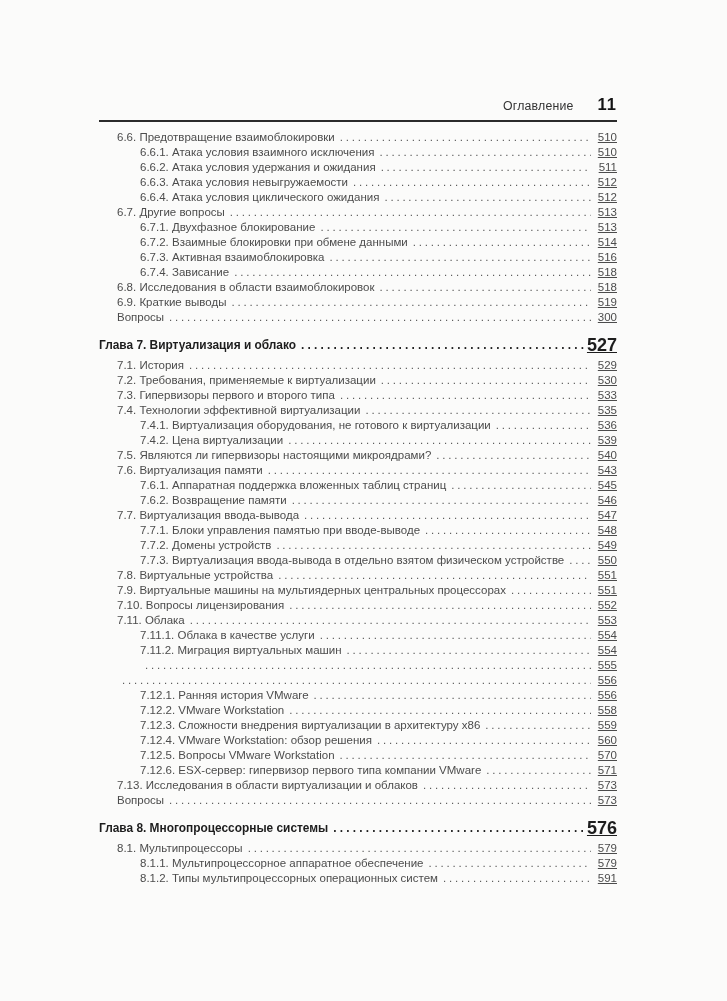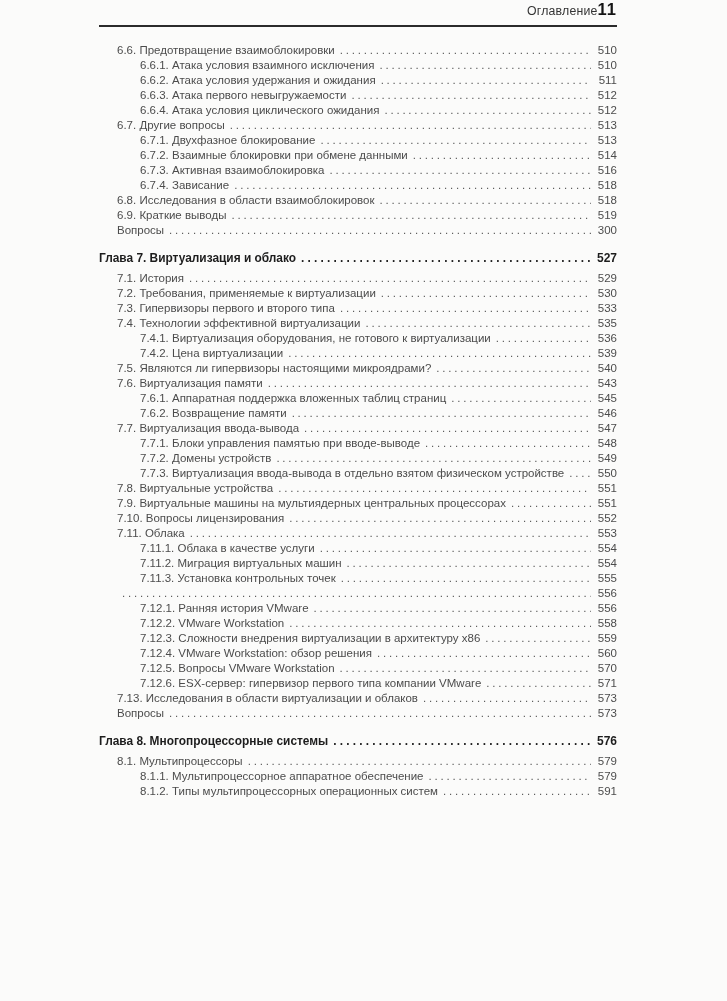--- a/index.html
+++ b/index.html
@@ -21,36 +21,38 @@
     position:absolute;
     left:99px;
     top:0;
     width:518px;
     height:1001px;
   }
   .running-header{
     display:flex;
     justify-content:flex-end;
     align-items:baseline;
+    padding-top:95px;
     padding-bottom:6px;
     border-bottom:2px solid var(--rule-color);
   }
   .running-title{
     font-size:12.3px;
     color:#333;
     letter-spacing:0.2px;
   }
   .running-page-number{
     font-size:16.5px;
     font-weight:bold;
     color:#141414;
     letter-spacing:1px;
+    margin-left:24px;
   }
   .toc-list{
-    margin-top:16px;
+    margin-top:8px;
   }
   .row{
     display:flex;
     align-items:baseline;
     font-size:11.5px;
     line-height:15px;
     white-space:nowrap;
     color:var(--text-color);
   }
   .row.l1{padding-left:18px;}
@@ -77,23 +79,24 @@
   }
   .row.chapter .dots{
     color:var(--heading-color);
     letter-spacing:3.2px;
   }
   .row .pg{
     flex:0 0 auto;
     min-width:26px;
     text-align:right;
     padding-left:3px;
+    text-decoration:underline;
   }
   .row.chapter .pg{
-    font-size:12px;
+    font-size:18px;
   }
 </style>
 </head>
 <body>
 
 <div class="page">
 
   <div class="running-header">
     <span class="running-title">Оглавление</span>
     <span class="running-page-number">11</span>
@@ -109,21 +112,21 @@
     <span class="t">6.6.1. Атака условия взаимного исключения</span>
     <span class="dots">....................................................................................................................................................................................</span>
     <span class="pg">510</span>
   </div>
       <div class="row l2">
     <span class="t">6.6.2. Атака условия удержания и ожидания</span>
     <span class="dots">....................................................................................................................................................................................</span>
     <span class="pg">511</span>
   </div>
       <div class="row l2">
-    <span class="t">6.6.3. Атака первого невыгружаемости</span>
+    <span class="t">6.6.3. Атака условия невыгружаемости</span>
     <span class="dots">....................................................................................................................................................................................</span>
     <span class="pg">512</span>
   </div>
       <div class="row l2">
     <span class="t">6.6.4. Атака условия циклического ожидания</span>
     <span class="dots">....................................................................................................................................................................................</span>
     <span class="pg">512</span>
   </div>
       <div class="row l1">
     <span class="t">6.7. Другие вопросы</span>
@@ -264,21 +267,20 @@
     <span class="t">7.11.1. Облака в качестве услуги</span>
     <span class="dots">....................................................................................................................................................................................</span>
     <span class="pg">554</span>
   </div>
       <div class="row l2">
     <span class="t">7.11.2. Миграция виртуальных машин</span>
     <span class="dots">....................................................................................................................................................................................</span>
     <span class="pg">554</span>
   </div>
       <div class="row l2">
-    <span class="t">7.11.3. Установка контрольных точек</span>
     <span class="dots">....................................................................................................................................................................................</span>
     <span class="pg">555</span>
   </div>
       <div class="row l1">
     <span class="dots">....................................................................................................................................................................................</span>
     <span class="pg">556</span>
   </div>
       <div class="row l2">
     <span class="t">7.12.1. Ранняя история VMware</span>
     <span class="dots">....................................................................................................................................................................................</span>

